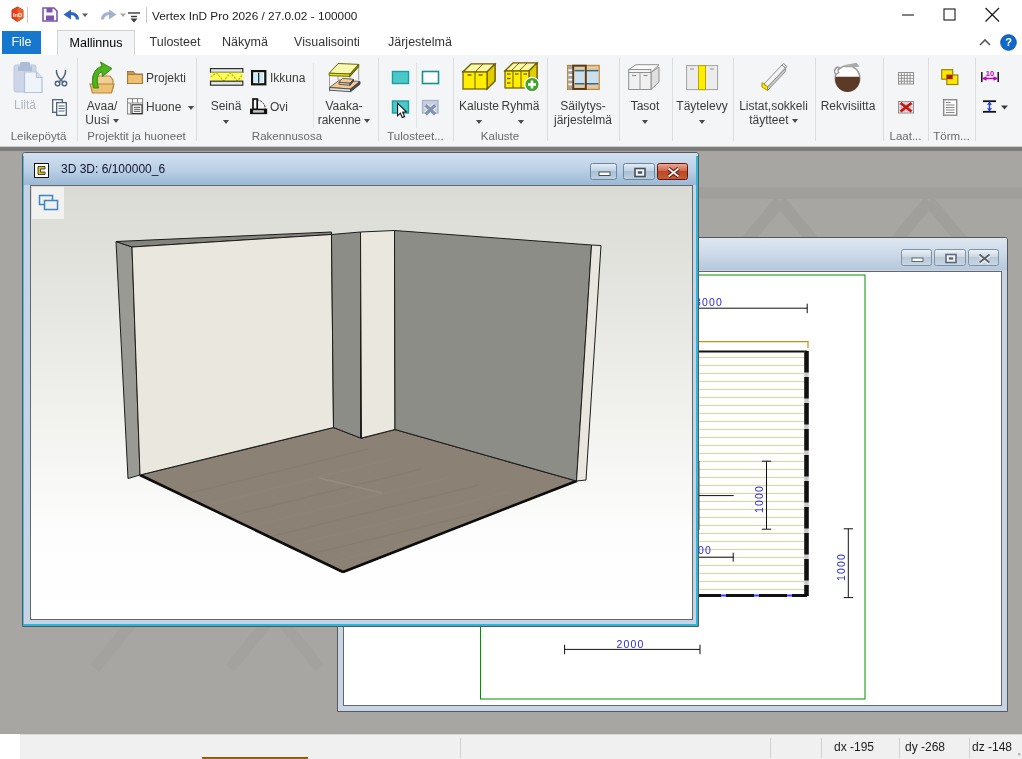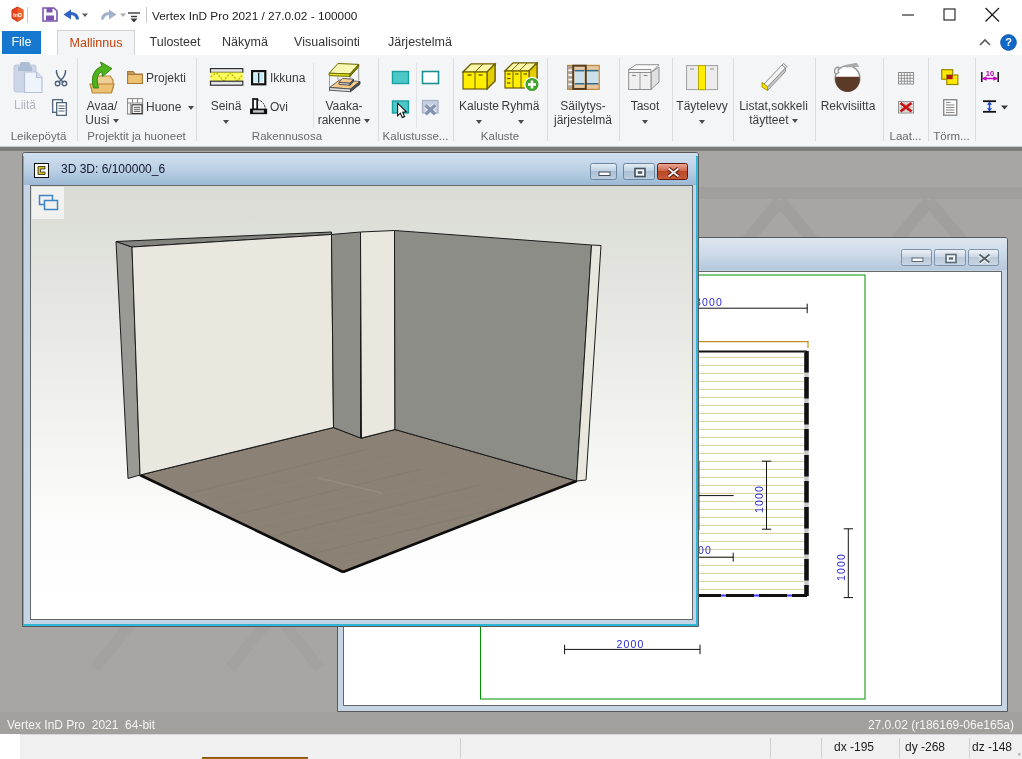--- a/index.html
+++ b/index.html
@@ -9,21 +9,21 @@
 
 
 #titlebar { left:0; top:0; width:1022px; height:30px; background:#fff; }
 #apptitle { left:152px; top:9px; font-size:11.8px; color:#1b1b1b; }
 .qsep { top:7px; width:1px; height:16px; background:#c9c9c9; }
 
 
 #tabrow { left:0; top:30px; width:1022px; height:25px; background:#fff; }
 #filetab { left:2px; top:1px; width:39px; height:23px; background:#1577cd; color:#fff; font-size:12.5px; text-align:center; line-height:23px; }
 .tab { top:1px; height:24px; font-size:12.5px; color:#333; line-height:23px; text-align:center; }
-#activetab { left:57px; top:0px; width:78px; height:25px; background:#f4f5f6; border:1px solid #d2d2d2; border-bottom:none; color:#c2410c; line-height:24px; font-size:12.5px; text-align:center; }
+#activetab { left:57px; top:0px; width:78px; height:25px; background:#f4f5f6; border:1px solid #d2d2d2; border-bottom:none; color:#000000; line-height:24px; font-size:12.5px; text-align:center; }
 
 
 #ribbon { left:0; top:55px; width:1022px; height:92px; background:#f4f5f6; border-bottom:1px solid #c9cdd1; }
 .gsep { top:3px; width:1px; height:83px; background:#dadcde; }
 .isep { width:1px; background:#e1e3e5; }
 .glabel { top:75px; font-size:11.5px; color:#67696b; text-align:center; }
 .biglabel { font-size:12px; color:#3b3b3b; text-align:center; line-height:14px; }
 .slabel { font-size:12px; color:#3b3b3b; }
 .dis { color:#b0b6c2; }
 .darr { width:0; height:0; border-left:3.5px solid transparent; border-right:3.5px solid transparent; border-top:4px solid #4a4a4a; display:inline-block; }
@@ -86,21 +86,21 @@
     <path d="M111 7.5 l6 0 l-3 3.5 z" fill="#a8a8a8"></path>
 
     <g stroke="#3a3a3a" stroke-width="1.4">
       <line x1="119" y1="7" x2="131" y2="7"></line>
       <line x1="122" y1="10.5" x2="128" y2="10.5"></line>
     </g>
     <path d="M121.5 12.5 l7 0 l-3.5 4 z" fill="#3a3a3a"></path>
   </svg>
   <div class="qsep abs" style="left:27px"></div>
   <div class="qsep abs" style="left:146px"></div>
-  <div id="apptitle" class="abs">Vertex InD Pro 2021 / 27.0.02 - 100000</div>
+  <div id="apptitle" class="abs">Vertex InD Pro 2026 / 27.0.02 - 100000</div>
   <svg class="abs" style="right:14px;top:6px" width="110" height="18" viewBox="0 0 110 18">
     <line x1="4" y1="9" x2="16" y2="9" stroke="#1a1a1a" stroke-width="1.1"></line>
     <rect x="46" y="3" width="11" height="11" fill="none" stroke="#1a1a1a" stroke-width="1.1"></rect>
     <g stroke="#1a1a1a" stroke-width="1.2">
       <line x1="87.5" y1="2" x2="101" y2="15.5"></line>
       <line x1="101" y1="2" x2="87.5" y2="15.5"></line>
     </g>
   </svg>
 </div>
 
@@ -132,21 +132,21 @@
   <div class="gsep abs" style="left:672px"></div>
   <div class="gsep abs" style="left:733px"></div>
   <div class="gsep abs" style="left:815px"></div>
   <div class="gsep abs" style="left:883px"></div>
   <div class="gsep abs" style="left:928px"></div>
   <div class="gsep abs" style="left:975px"></div>
 
   <div class="glabel abs" style="left:0px;width:77px">Leikepöytä</div>
   <div class="glabel abs" style="left:77px;width:119px">Projektit ja huoneet</div>
   <div class="glabel abs" style="left:196px;width:182px">Rakennusosa</div>
-  <div class="glabel abs" style="left:378px;width:75px">Kalustusse...</div>
+  <div class="glabel abs" style="left:378px;width:75px">Tulosteet...</div>
   <div class="glabel abs" style="left:453px;width:94px">Kaluste</div>
   <div class="glabel abs" style="left:883px;width:45px">Laat...</div>
   <div class="glabel abs" style="left:928px;width:47px">Törm...</div>
 
   <svg id="iconlayer" class="abs" style="left:0;top:0" width="1022" height="92" viewBox="0 0 1022 92">
 
     <g transform="translate(14,7)">
       <rect x="0" y="3" width="22" height="27" rx="2" fill="#ccd6e8" stroke="#bcc8de" stroke-width="1"></rect>
       <rect x="6" y="0" width="10" height="7" rx="1.5" fill="#aebdd6"></rect>
       <rect x="4" y="4.5" width="14" height="4.5" fill="#aebdd6"></rect>
@@ -430,24 +430,20 @@
       <path d="M929 50 L890 97 M929 50 L968 97"></path>
     </g>
     <g fill="none" stroke="#a3a29f" stroke-width="11">
       <path d="M275 462 L320 517 M275 462 L230 517"></path>
       <path d="M95 517 L140 462"></path>
     </g>
     <g fill="none" stroke="#9b9a97" stroke-width="8">
       <path d="M447 564 L465 584 L483 564 M605 564 L623 584 L641 564 M770 564 L788 584 L806 564"></path>
     </g>
   </svg>
-  <div id="statusstrip" class="abs">
-    <div class="abs" style="left:7px;top:6px">Vertex InD Pro&nbsp; 2021&nbsp; 64-bit</div>
-    <div class="abs" style="right:8px;top:6px">27.0.02 (r186169-06e165a)</div>
-  </div>
 </div>
 
 <div id="win2d" class="cwin">
   <div class="tbar"></div>
   <div class="cbtn graybtn" style="left:563px;top:11px;width:31px">
     <svg class="gly" width="31" height="17">
         <rect x="10" y="8" width="11" height="3.5" fill="#fbfcfd" stroke="#5c6a7a" stroke-width="1"></rect>
       </svg>
   </div>
   <div class="cbtn graybtn" style="left:596px;top:11px;width:32px">

